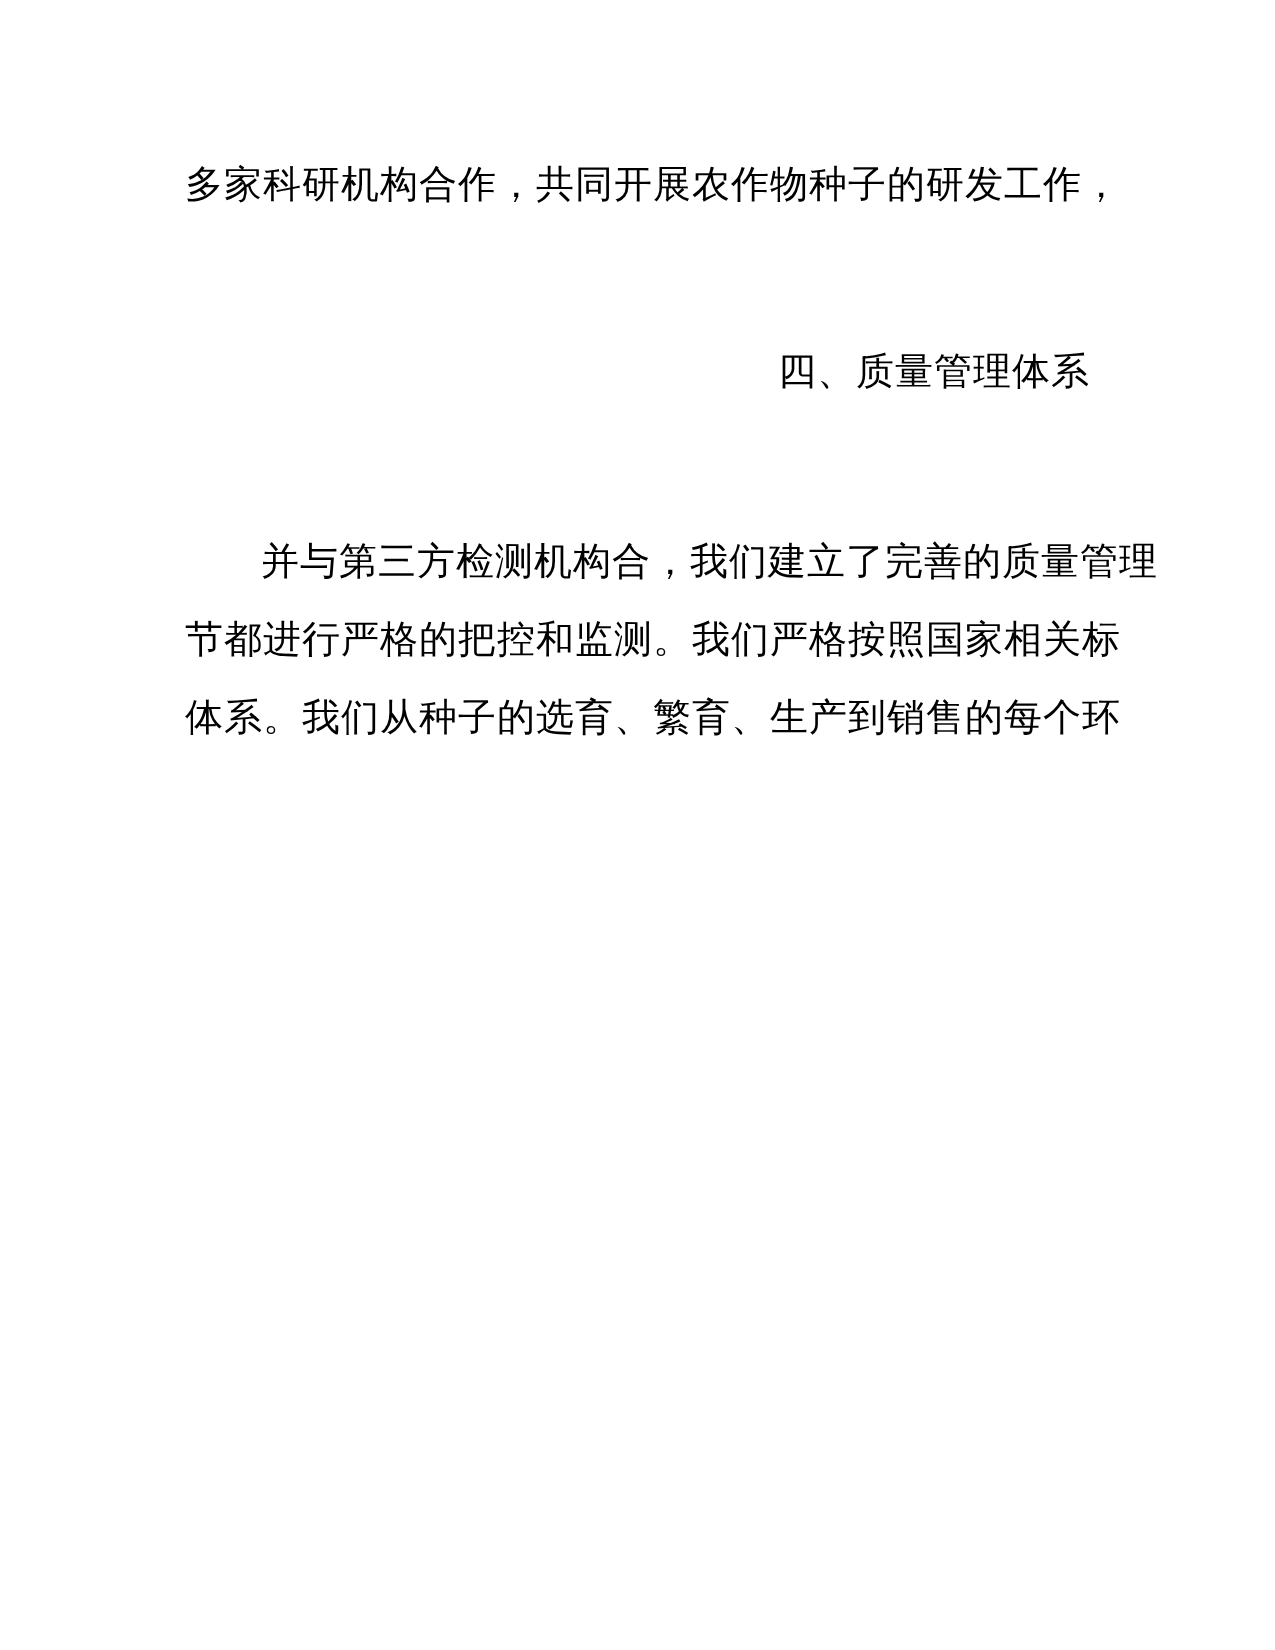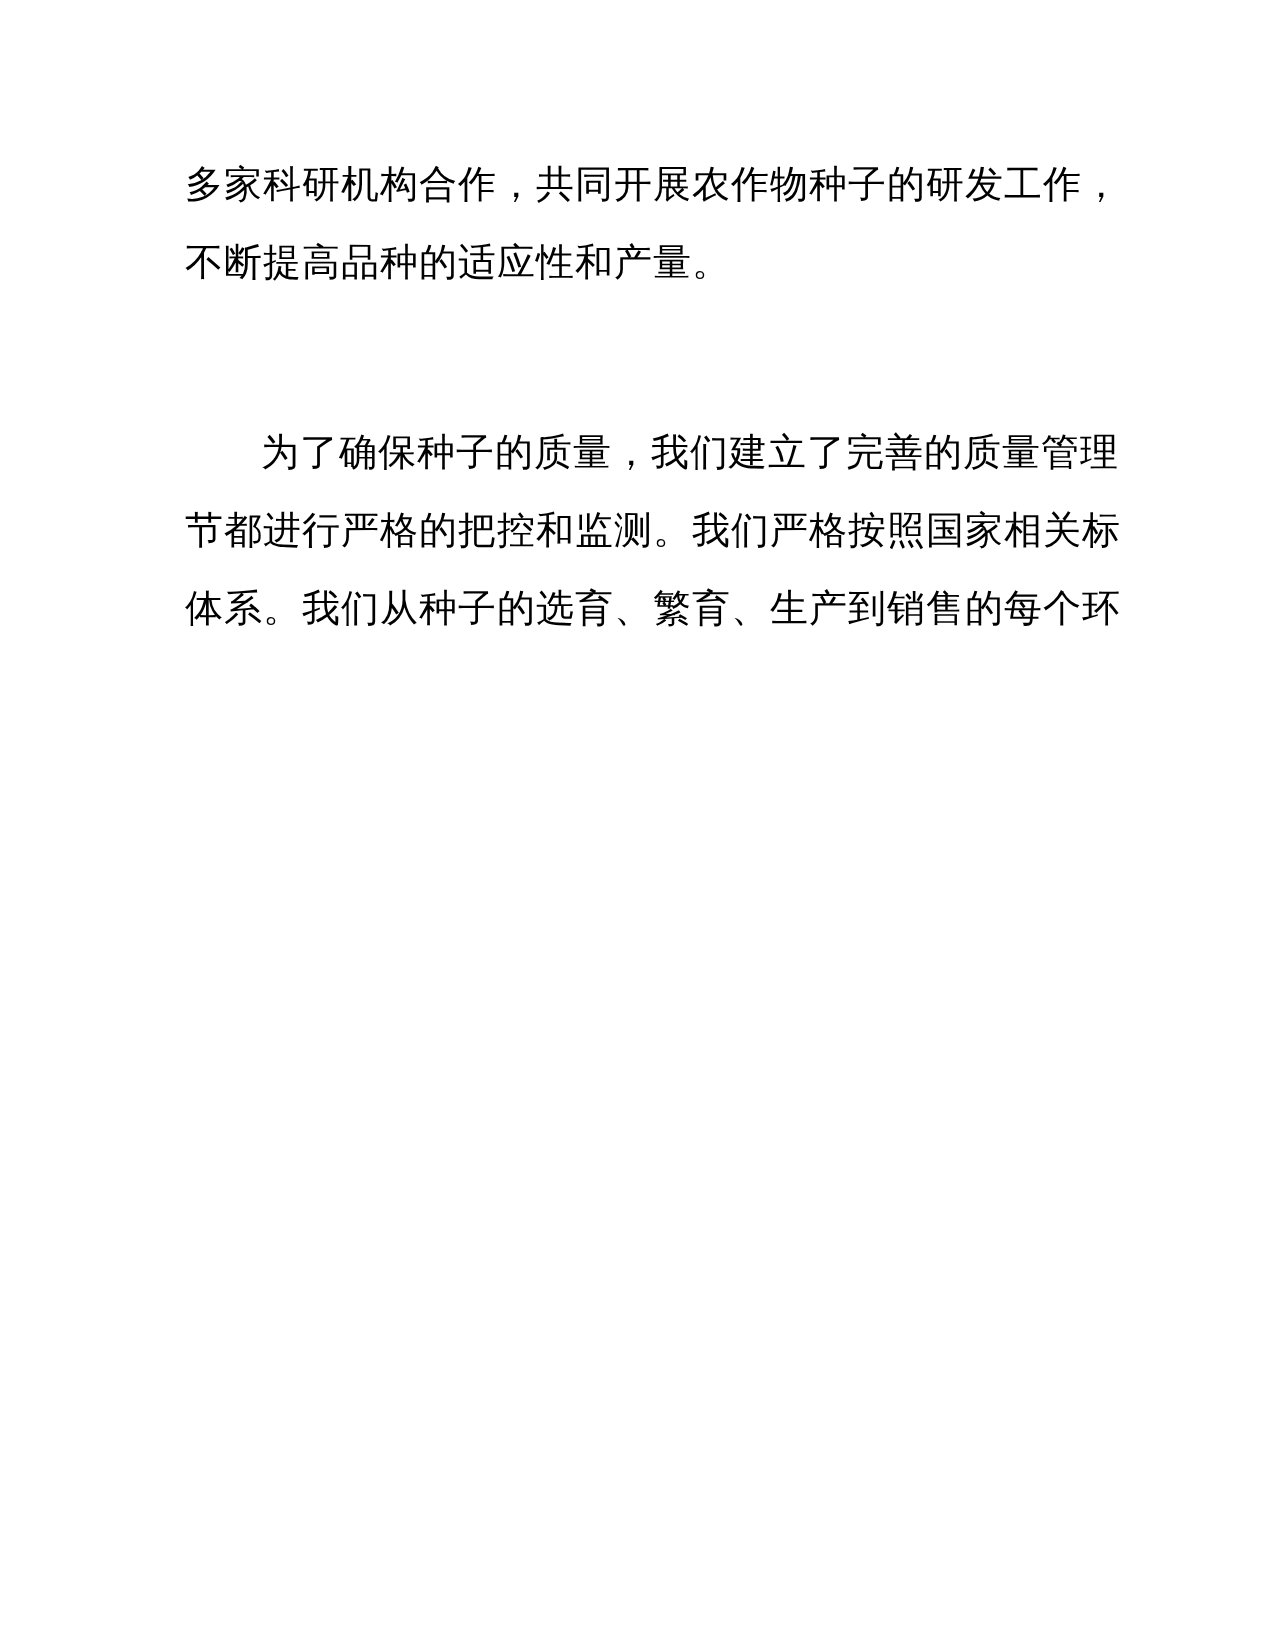--- a/index.html
+++ b/index.html
@@ -22,42 +22,44 @@
     width: 905px;
   }
   .para { margin: 0; padding: 0; }
   .line,
   .heading {
     font-size: 38px;
     height: 78px;
     line-height: 78px;
     letter-spacing: 1px;
     white-space: nowrap;
-    text-align: left;
+    text-align: right;
     font-weight: normal;
     margin: 0;
   }
   .indent { padding-left: 76px; }
   .heading-block-1 { margin-top: 109px; }
   .para-2        { margin-top: 112px; }
   .heading-block-2 { margin-top: 110px; }
   .para-3        { margin-top: 99px; }
 </style>
 </head>
 <body>
 
 <div class="doc">
 
   <div class="para para-1">
     <div class="line">多家科研机构合作，共同开展农作物种子的研发工作，</div>
-    <div class="line">不断提高品种的适应性和产量。</div>
   </div>
 
+  <div class="heading-block-1">
+    <div class="heading indent">四、质量管理体系</div>
+  </div>
 
   <div class="para para-2">
-    <div class="line indent">为了确保种子的质量，我们建立了完善的质量管理</div>
+    <div class="line indent">并与第三方检测机构合，我们建立了完善的质量管理</div>
     <div class="line">节都进行严格的把控和监测。我们严格按照国家相关标</div>
     <div class="line">体系。我们从种子的选育、繁育、生产到销售的每个环</div>
   </div>
 
 
 
 </div>
 
 </body></html>

